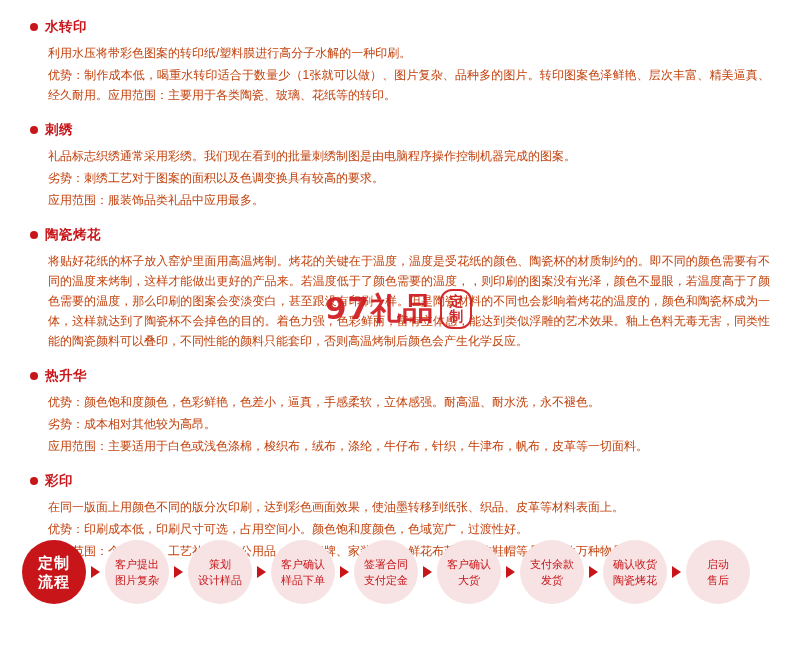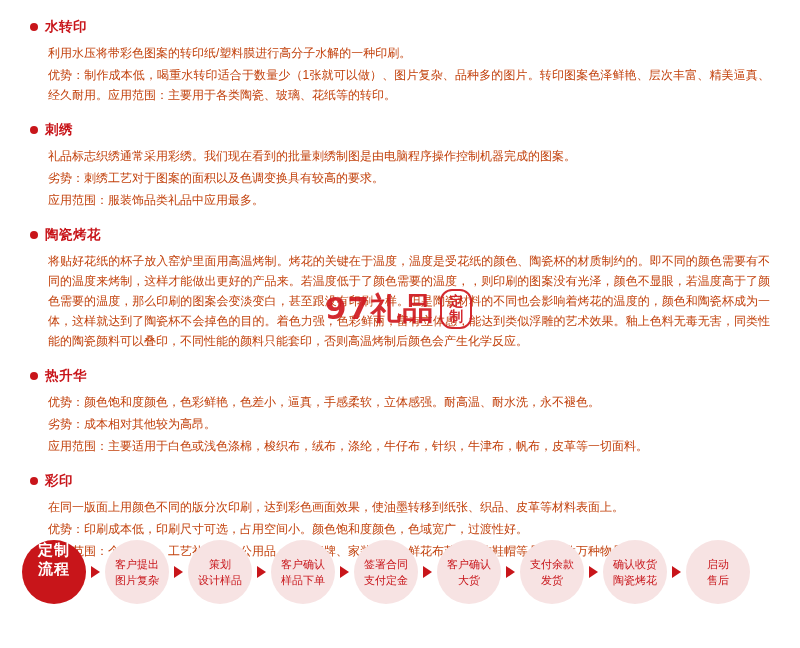--- a/index.html
+++ b/index.html
@@ -84,21 +84,21 @@
     top:540px;
     display:flex;
     align-items:center;
     gap:2px;
   }
   .flow-badge{
     width:64px;height:64px;border-radius:50%;
     background:#c8151a;
     color:#fff;
     display:flex;flex-direction:column;
-    align-items:center;
+    align-items:center;justify-content:center;
     font-size:15px;font-weight:bold;
     line-height:19px;
     flex:0 0 auto;
     letter-spacing:1px;
   }
   .flow-step{
     width:64px;height:64px;border-radius:50%;
     background:#f7e3e3;
     color:#c8151a;
     display:flex;flex-direction:column;

